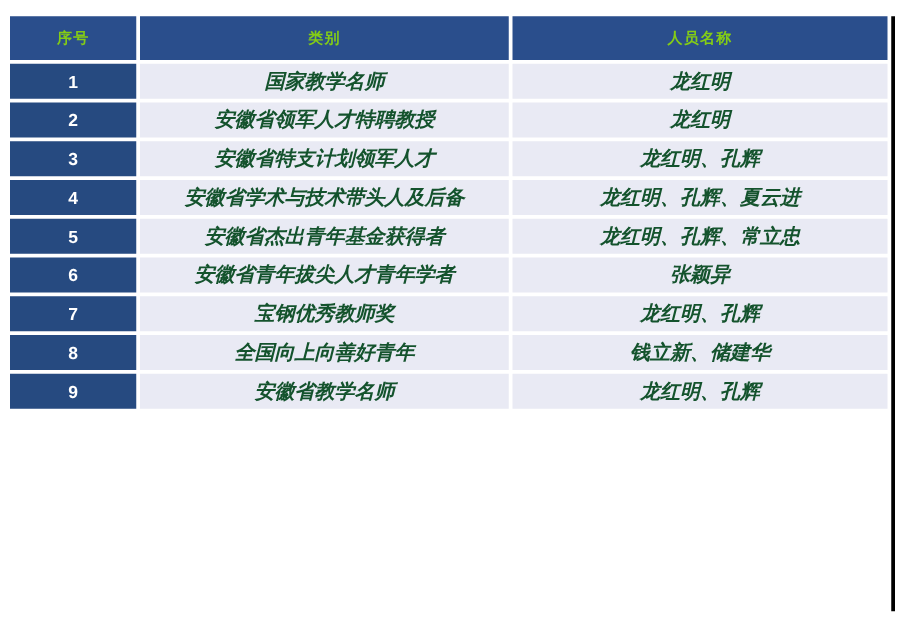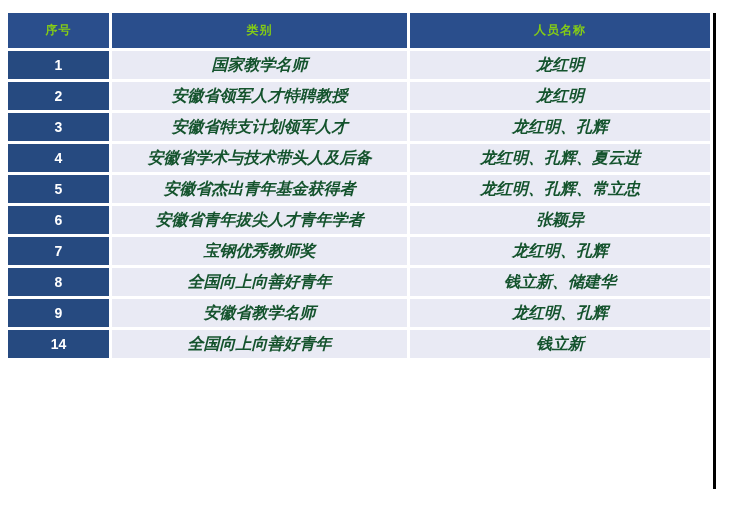--- a/index.html
+++ b/index.html
@@ -125,23 +125,18 @@
   <tr>
     <td class="no">9</td>
     <td class="cat">安徽省教学名师</td>
     <td class="names">龙红明、孔辉</td>
   </tr>
 
 
 
 
 
-  <tr>
-    <td class="no">14</td>
-    <td class="cat">全国向上向善好青年</td>
-    <td class="names">钱立新</td>
-  </tr>
 </tbody>
   </table>
 
   <div class="edge-line"></div>
 
 </div>
 
 </body></html>

